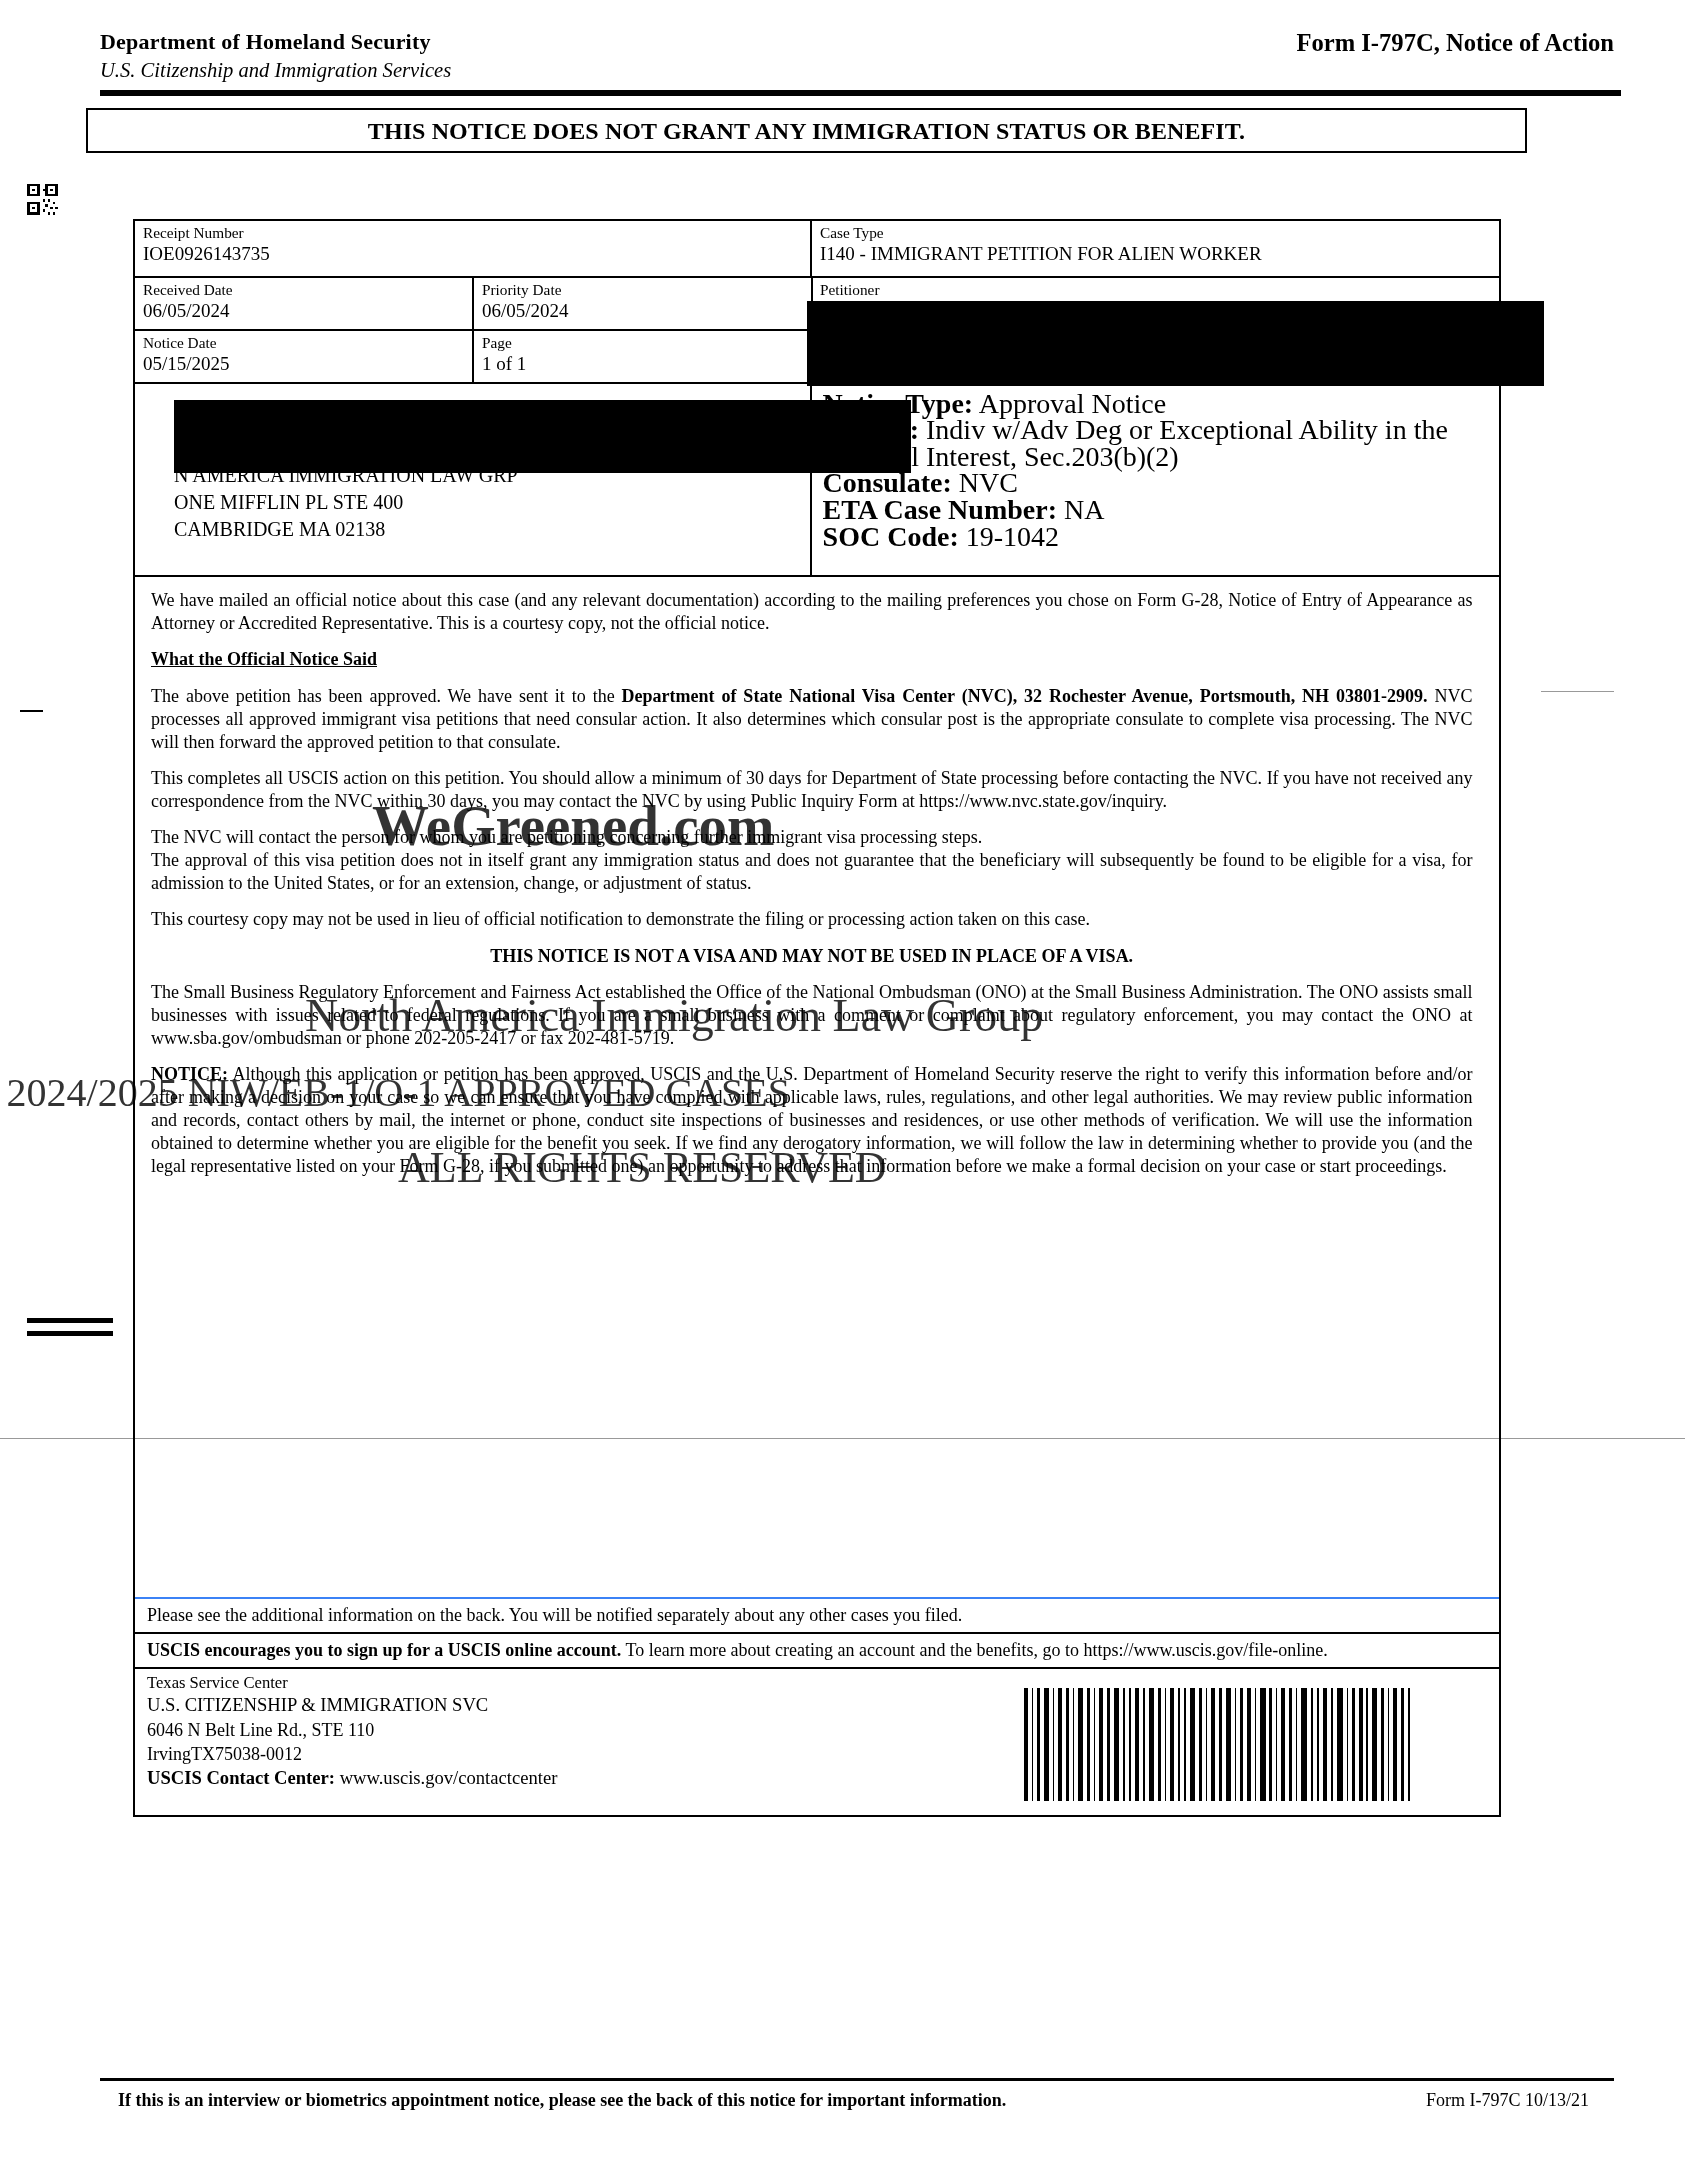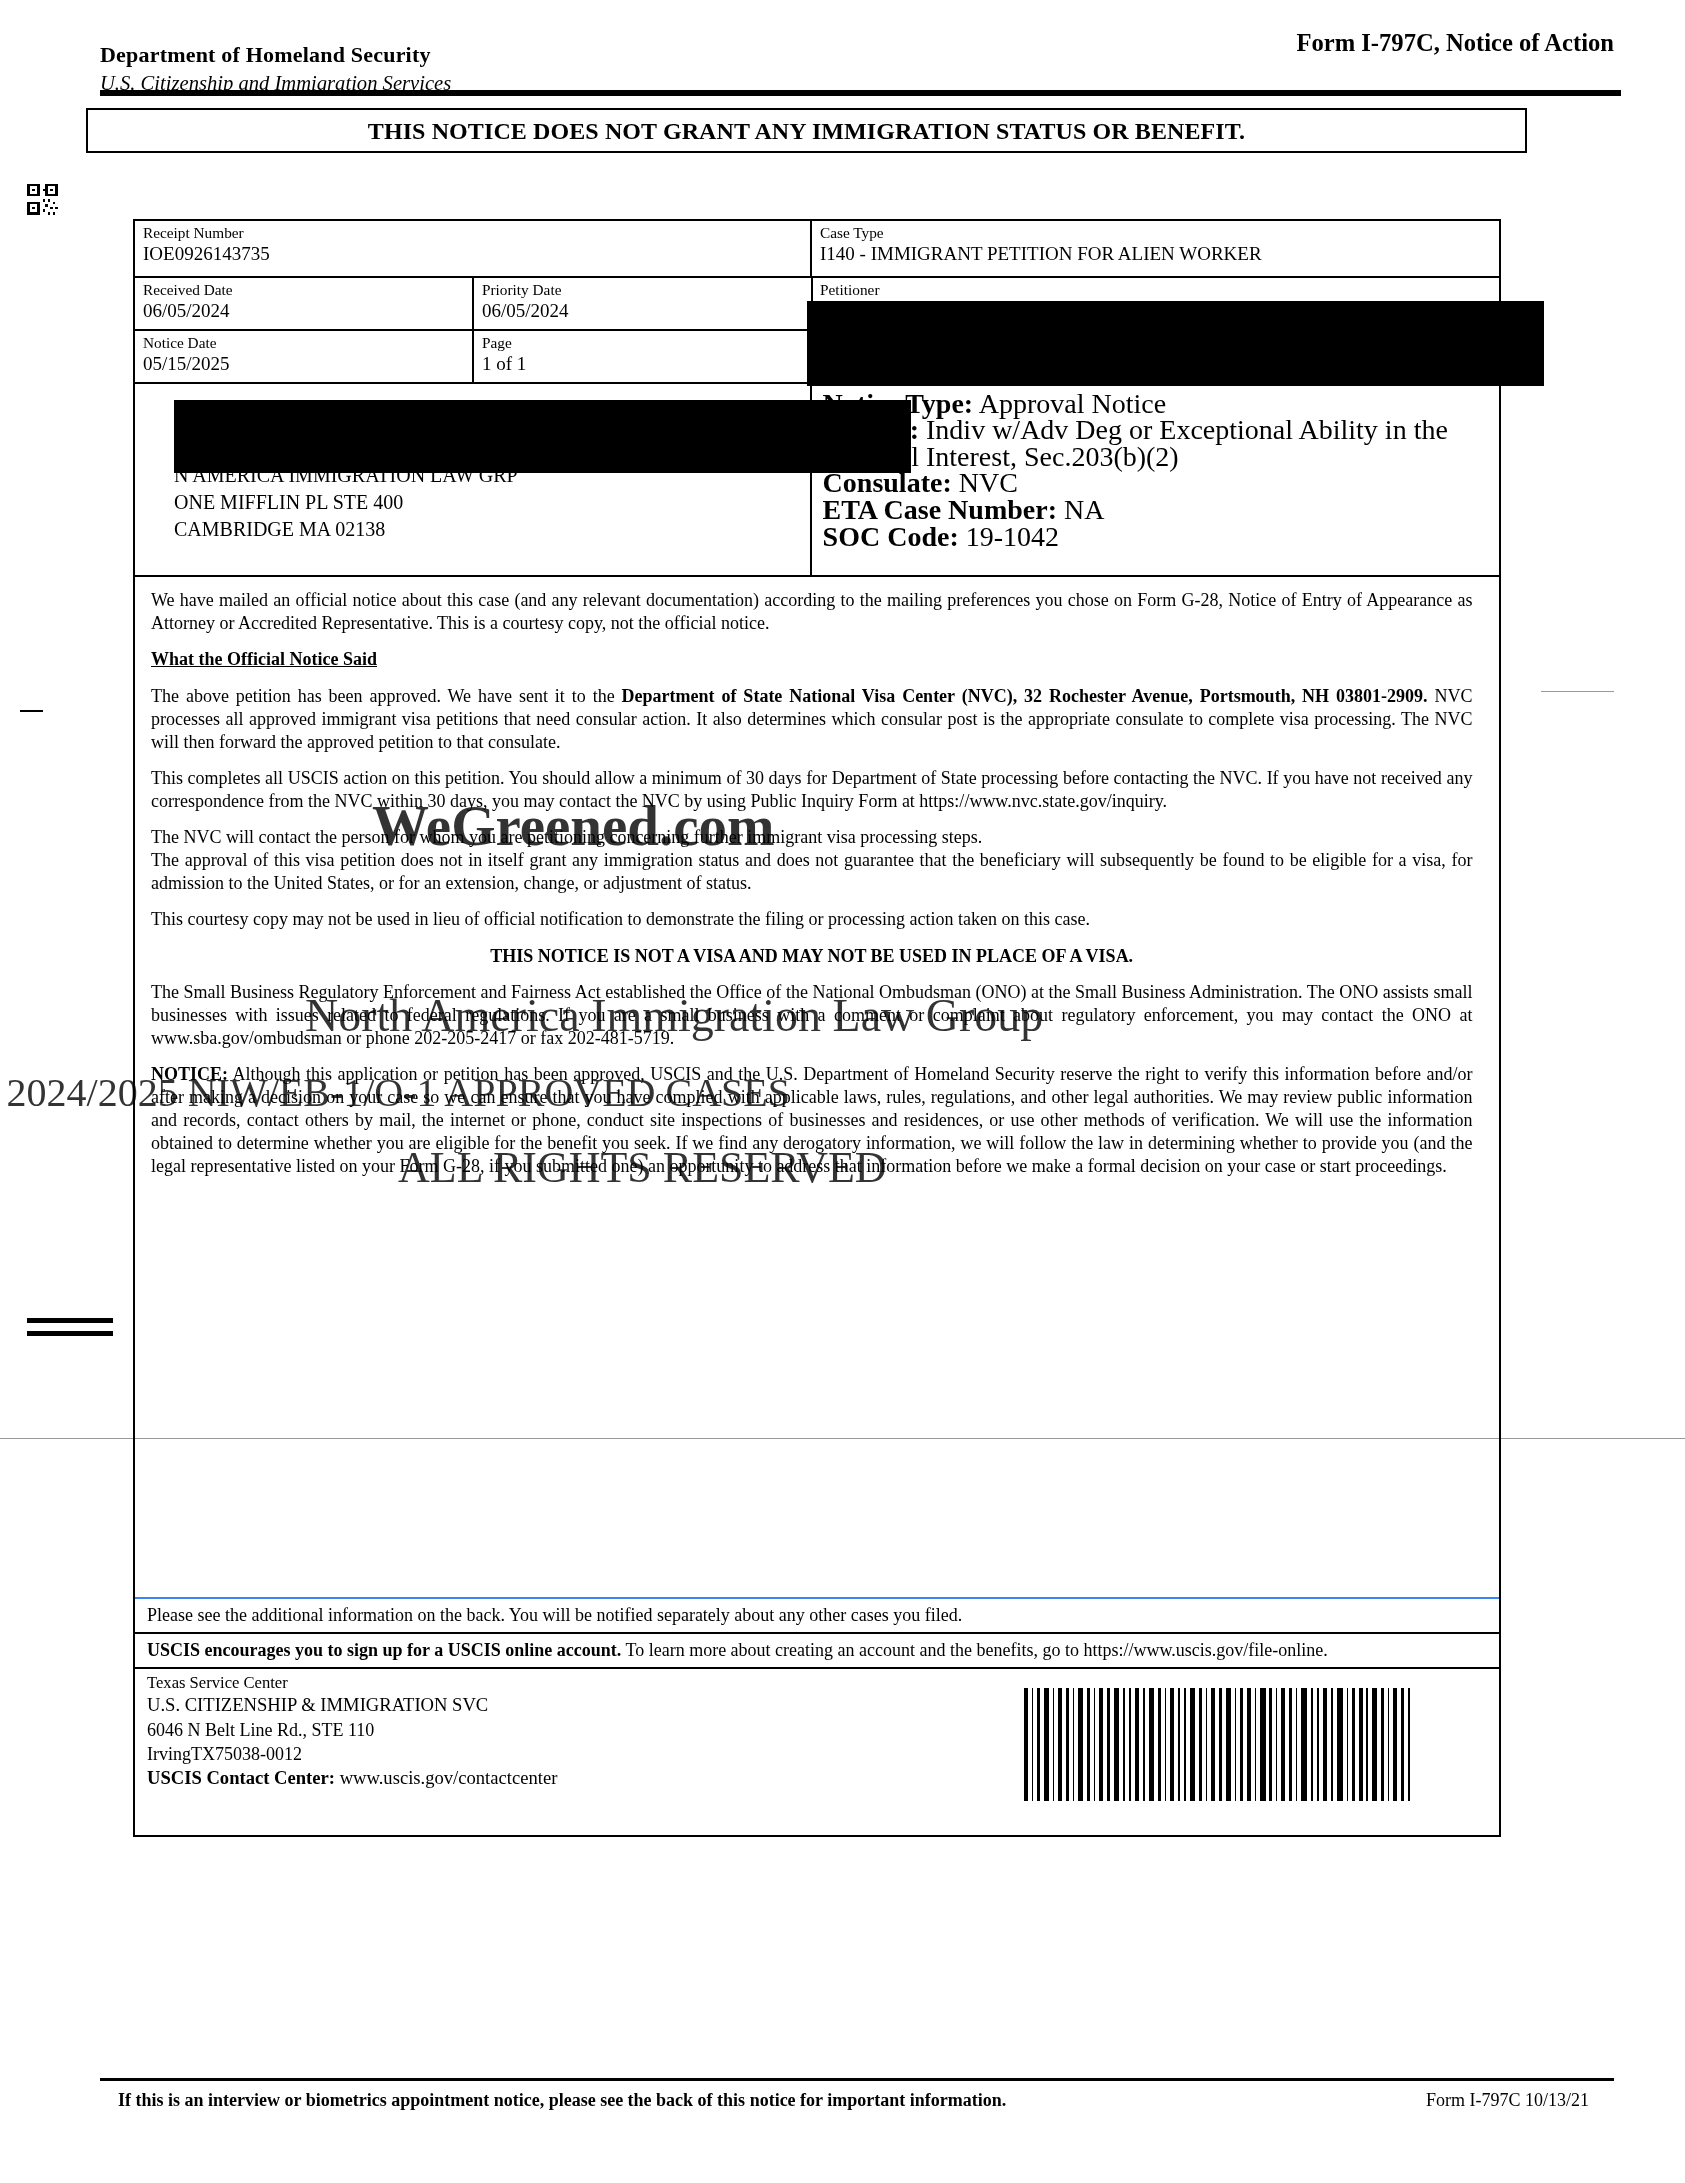--- a/index.html
+++ b/index.html
@@ -26,21 +26,21 @@
   
   .hdr {
     position: absolute;
     left: 100px;
     top: 25px;
     width: 1514px;
   }
   .hdr-left {
     position: absolute;
     left: 0;
-    top: 17px;
+    top: 4px;
   }
   .hdr-dhs {
     font-size: 22px;
     font-weight: bold;
     letter-spacing: 0.2px;
   }
   .hdr-uscis {
     font-size: 20.6px;
     margin-top: 4px;
     font-style: italic;
@@ -179,21 +179,21 @@
   .note-row {
     box-sizing: border-box;
     padding: 5.3px 9.3px 5.3px 12px;
     font-size: 18px;
     line-height: 22.6px;
   }
 
   .footer-block {
     position: relative;
     box-sizing: border-box;
-    height: 166px;
+    height: 146px;
     padding: 4px 9.3px 4px 12px;
   }
   .fb-lbl { font-size: 16.6px; line-height: 20px; }
   .fb-line { font-size: 18.6px; line-height: 24.6px; }
   .fb-bold { font-weight: bold; }
 
   .barcode {
     position: absolute;
     right: 86px;
     top: 18.6px;

